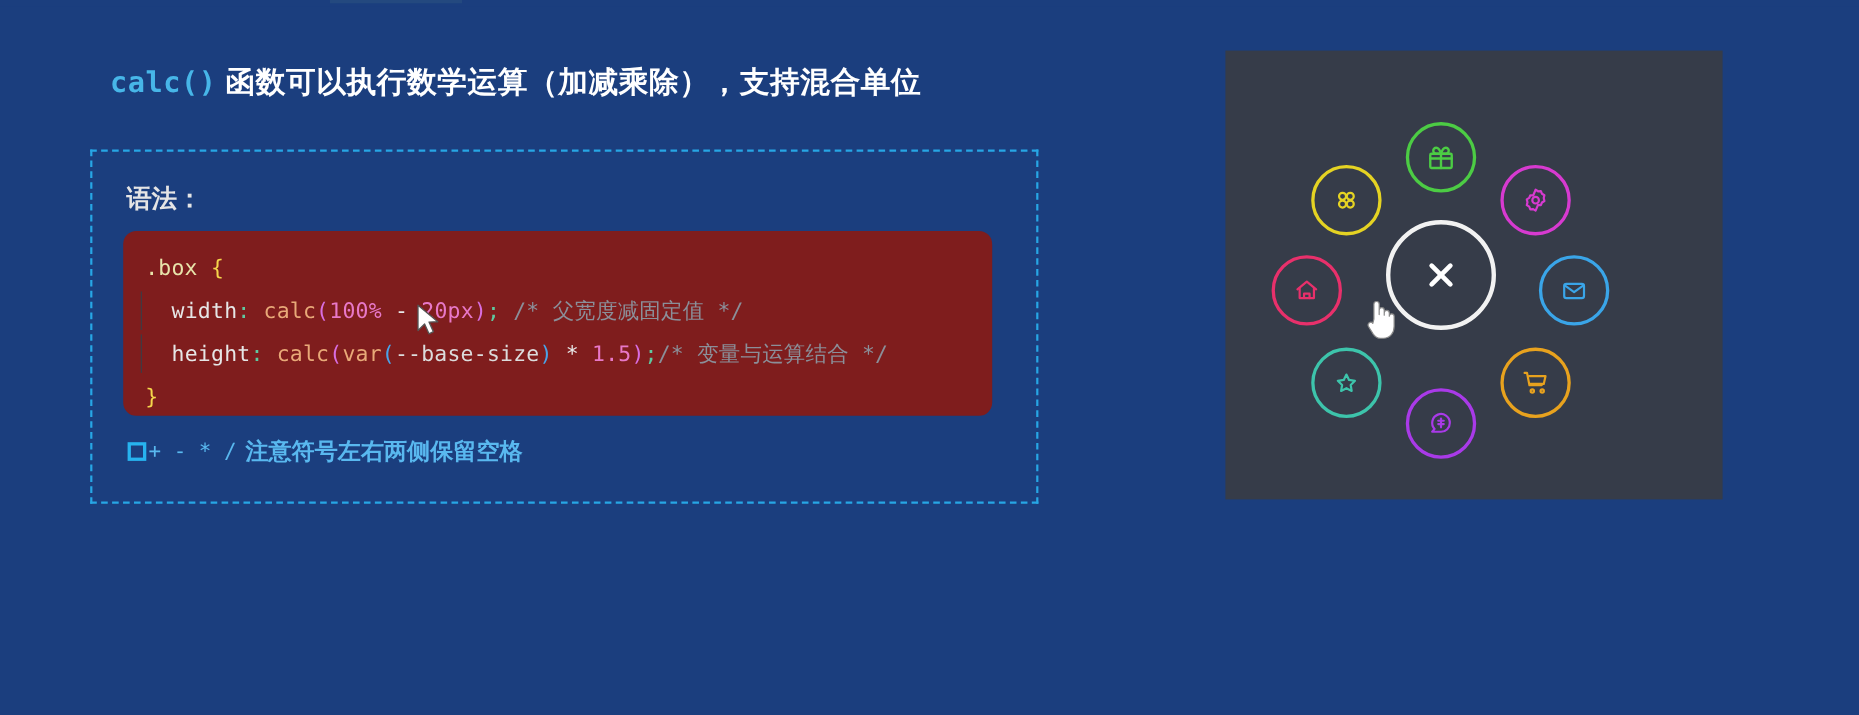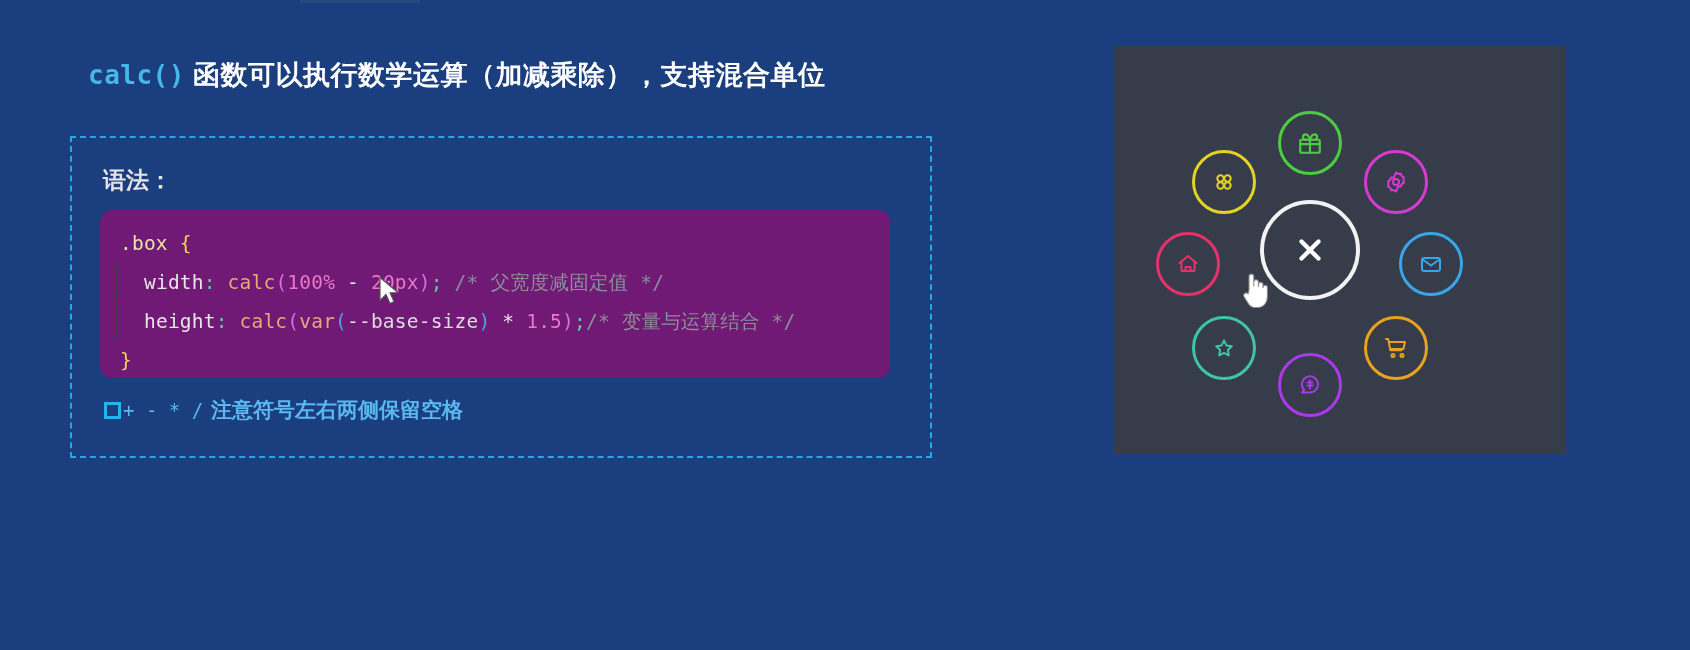--- a/index.html
+++ b/index.html
@@ -30,21 +30,21 @@
   .top-strip .notch {
     position: absolute;
     left: 300px; top: 0;
     width: 120px; height: 3px;
     background: #24497f;
   }
 
   
   .left-col {
     position: absolute;
-    left: 0; top: 0;
+    left: 12px; top: 0;
     width: 1030px;
     height: 650px;
   }
   .heading {
     position: absolute;
     left: 88px;
     top: 57px;
     font-size: 27px;
     font-weight: 700;
     color: #ffffff;
@@ -76,21 +76,21 @@
     font-weight: 700;
     color: #e5e5e5;
   }
 
   .code-block {
     position: absolute;
     left: 28px;
     top: 72px;
     width: 790px;
     height: 168px;
-    background: #701a75;
+    background: #7f1d1d;
     border-radius: 12px;
     box-sizing: border-box;
     padding: 14px 0 14px 0;
     font-family: "DejaVu Sans Mono", monospace;
     font-size: 19.5px;
     line-height: 39px;
     letter-spacing: 0.2px;
     white-space: nowrap;
     overflow: hidden;
   }

